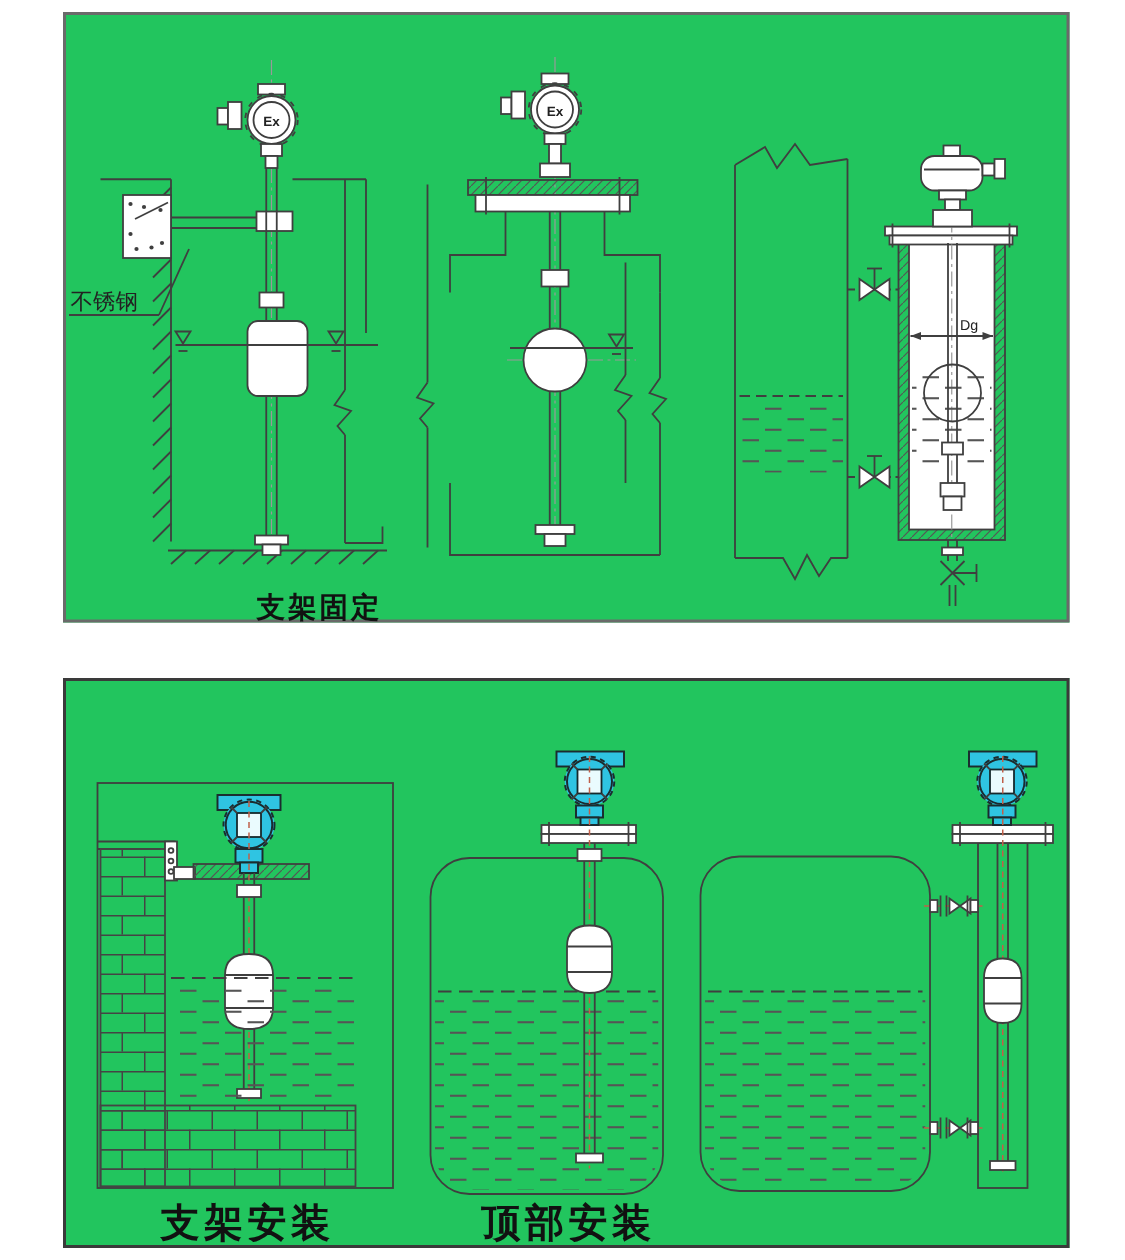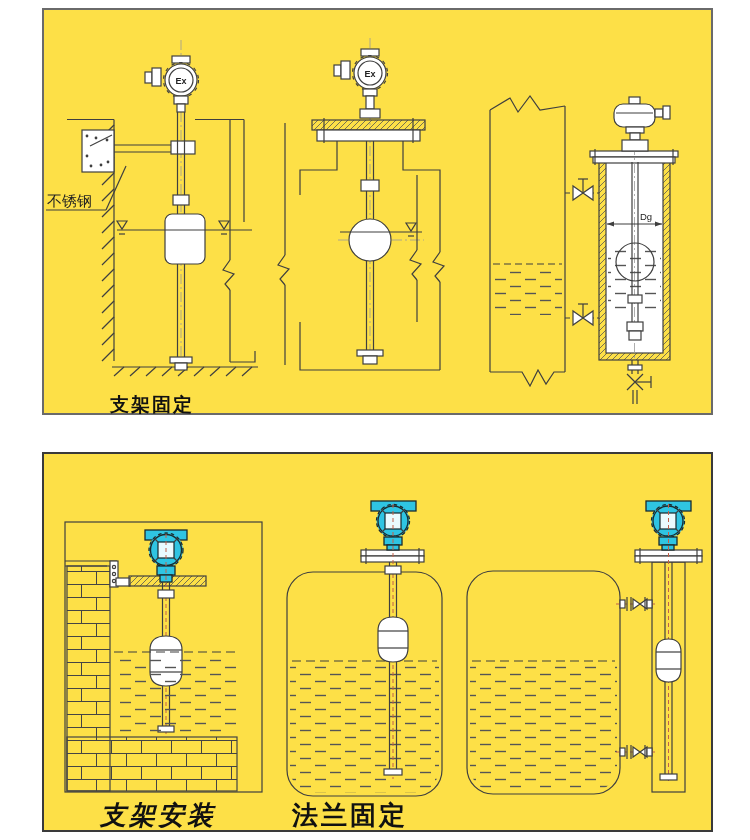--- a/index.html
+++ b/index.html
@@ -1,22 +1,22 @@
 <!DOCTYPE html>
 <html><head>
 <meta charset="utf-8">
 <style>
   html,body{margin:0;padding:0;background:#fff;}
   .page{position:relative;width:750px;height:840px;background:#fff;
         font-family:"Liberation Sans","DejaVu Sans",sans-serif;overflow:hidden;}
-  .panel{position:absolute;background:#fde047;box-sizing:border-box;}
+  .panel{position:absolute;background:#22c55e;box-sizing:border-box;}
   .panel-top{left:42px;top:8px;width:671px;height:407px;border:2px solid #6a6a6a;}
   .panel-bottom{left:42px;top:452px;width:671px;height:380px;border:2px solid #3a3a3a;}
   .panel svg{position:absolute;left:0;top:0;}
-  .cap{position:absolute;text-align:left;color:#111;white-space:nowrap;}
+  .cap{position:absolute;text-align:right;color:#111;white-space:nowrap;}
   .cap-top{top:382px;font-size:19px;font-weight:700;letter-spacing:2px;}
   .cap-bot{top:344px;font-size:26px;font-weight:800;letter-spacing:3px;}
   .d{stroke:#3f3f3f;fill:none;stroke-width:1.2;}
   .dw{stroke:#3f3f3f;fill:#fff;stroke-width:1.2;}
   .cy{stroke:#1b2b2e;fill:#2fc4e2;stroke-width:1.3;}
   .rc{stroke:#c0604a;stroke-width:1;fill:none;stroke-dasharray:4 3;}
   .cl{stroke:#999;stroke-width:0.8;fill:none;stroke-dasharray:10 3 2 3;}
   svg text{font-family:"Liberation Sans","DejaVu Sans",sans-serif;fill:#222;}
 </style>
 </head>
@@ -426,16 +426,16 @@
           <line class="d" x1="621" y1="108" x2="621" y2="320"></line>
           <line class="d" x1="628" y1="108" x2="628" y2="320"></line>
           <path class="dw" d="M612,198 Q612,185 624.5,185 Q637,185 637,198 L637,215 Q637,228 624.5,228 Q612,228 612,215 Z"></path>
           <line class="d" x1="612" y1="198" x2="637" y2="198"></line>
           <line class="d" x1="612" y1="215" x2="637" y2="215"></line>
           <rect class="dw" x="616" y="320" width="17" height="6"></rect>
         </g>
       </g>
     </svg>
 
-    <div class="cap cap-bot" style="left:56px;width:145px;font-style:italic;">支架安装</div>
-    <div class="cap cap-bot" style="left:248px;width:145px;">法兰固定</div>
+    <div class="cap cap-bot" style="left:34px;width:145px;">支架安装</div>
+    <div class="cap cap-bot" style="left:248px;width:145px;">顶部安装</div>
   </div>
 </div>
 
 </body></html>

